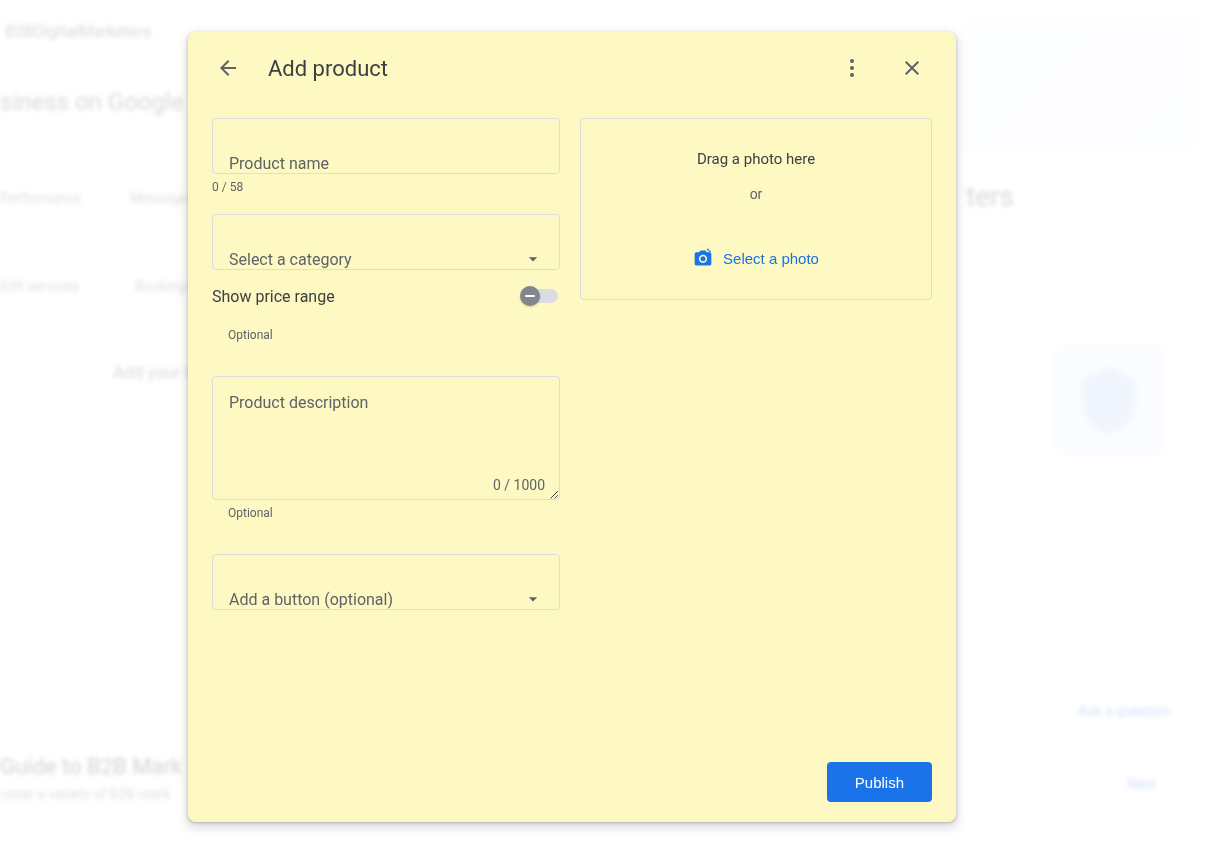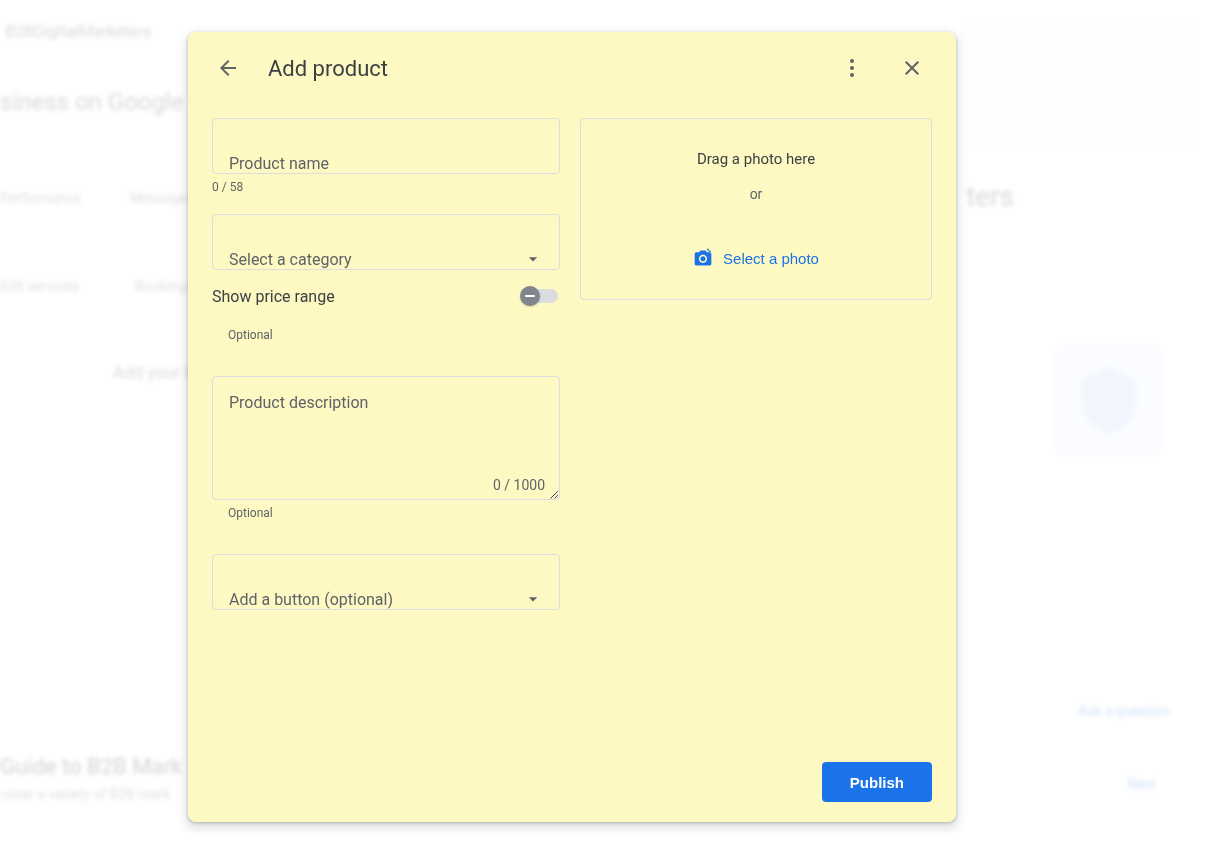--- a/index.html
+++ b/index.html
@@ -125,21 +125,21 @@
       justify-content: flex-end;
     }
     .publish-btn {
       background: #1a73e8;
       color: #fff;
       border: none;
       border-radius: 4px;
       height: 40px;
       padding: 4px 28px;
       font-size: 15px;
-      font-weight: 700;
+      font-weight: 400;
       cursor: pointer;
     }
   </style>
 </head>
 <body>
 
 <div class="backdrop">
   <div class="bg-text" style="top:22px;left:5px;font-size:16px;color:#3c4043">B2BDigitalMarketers</div>
   <div class="bg-text bg-title" style="top:88px;left:0">siness on Google</div>
   <div class="bg-text" style="top:190px;left:0">Performance</div>

